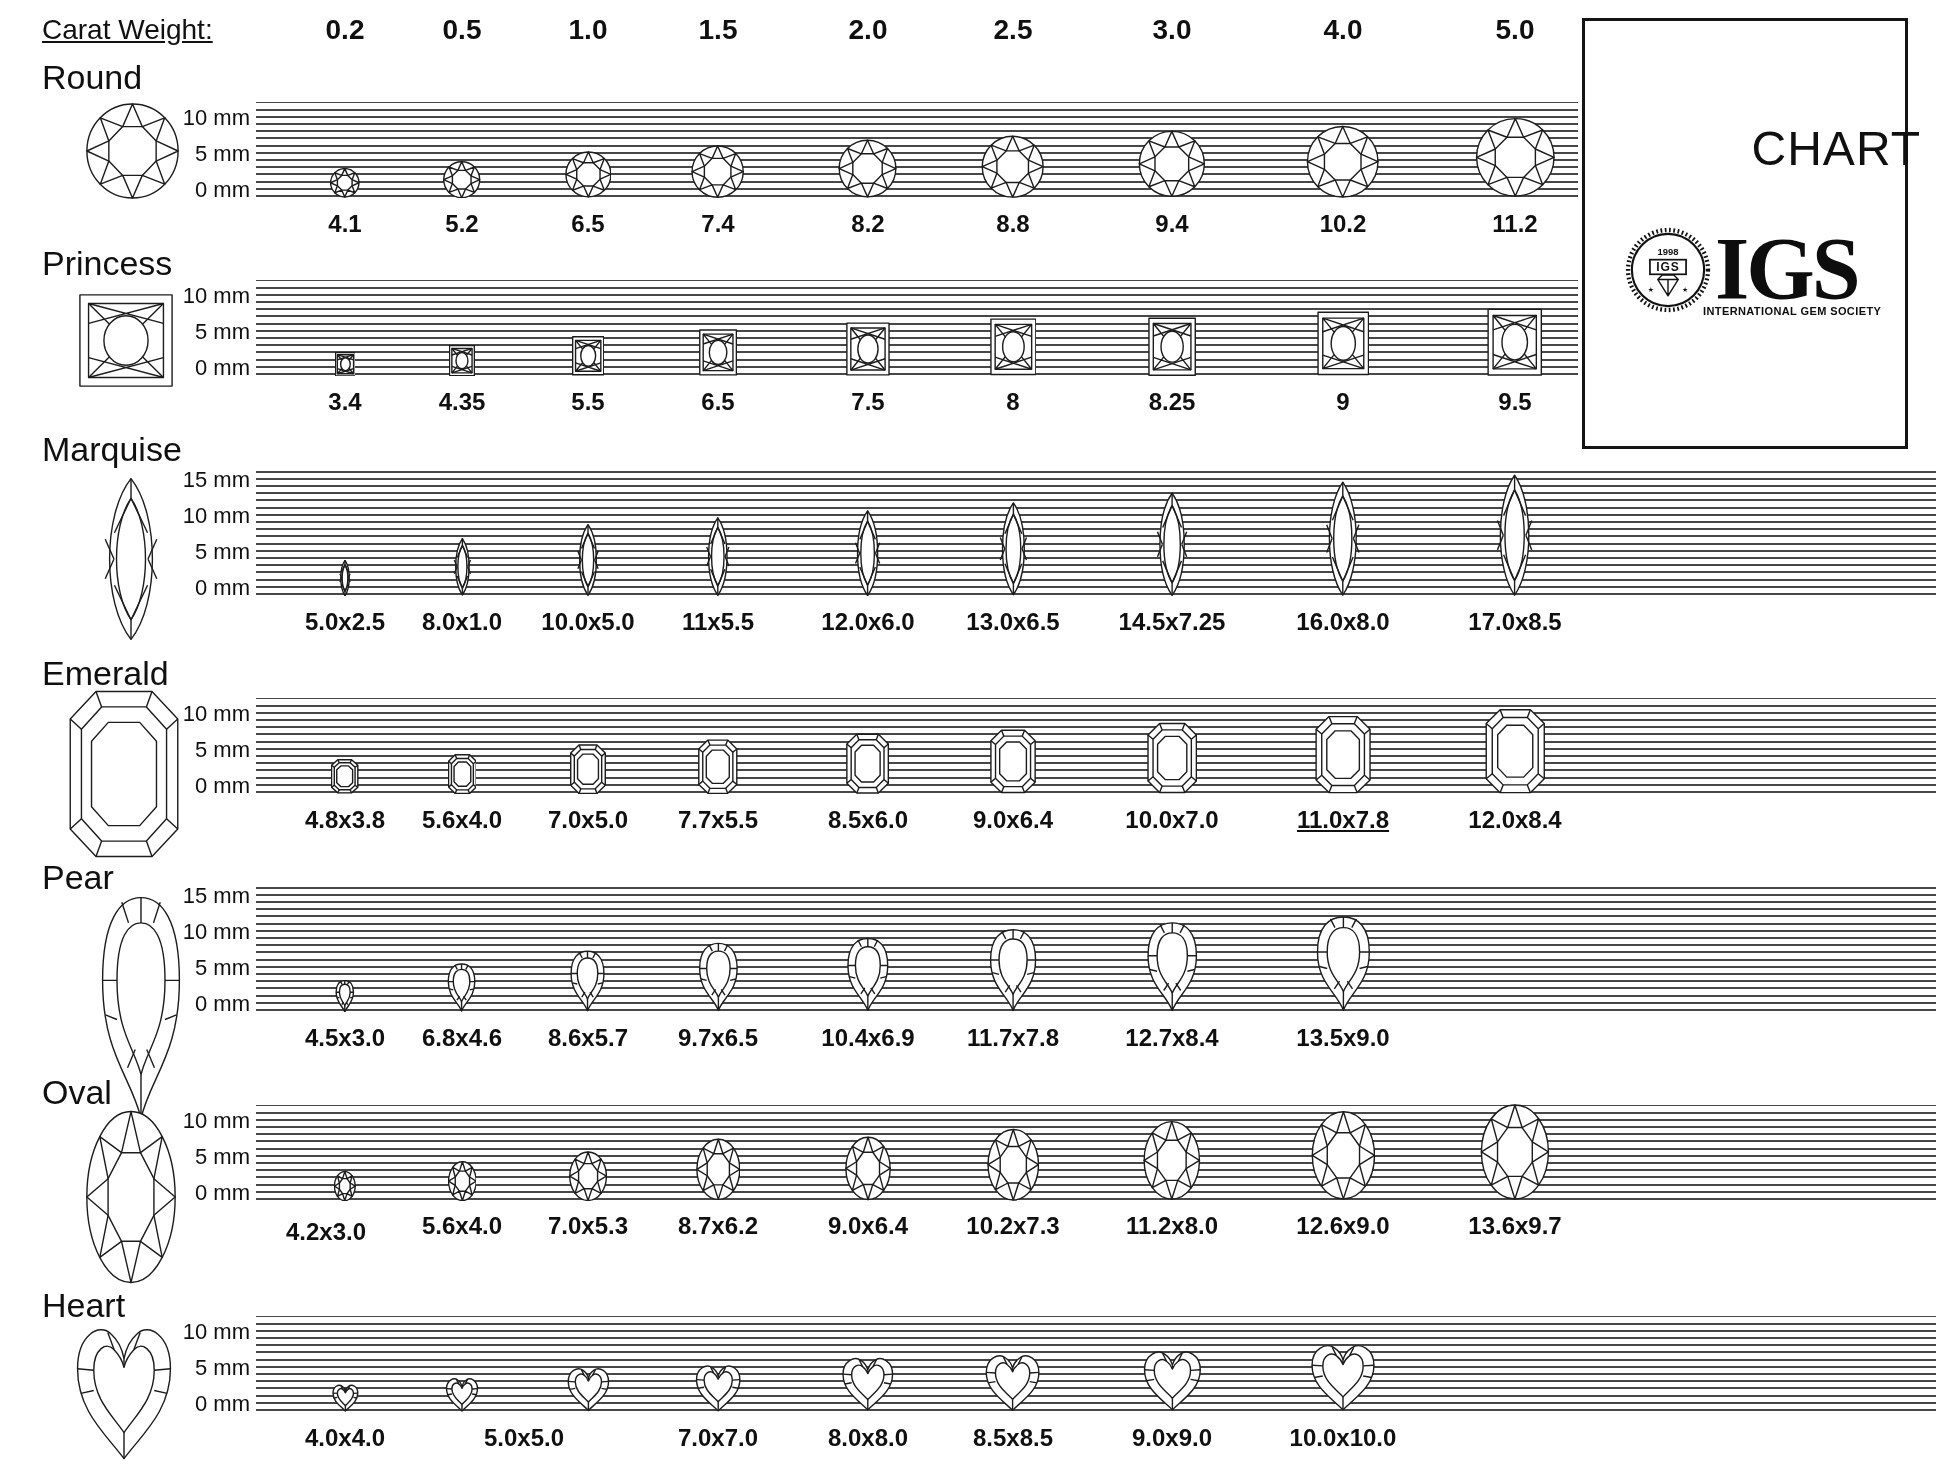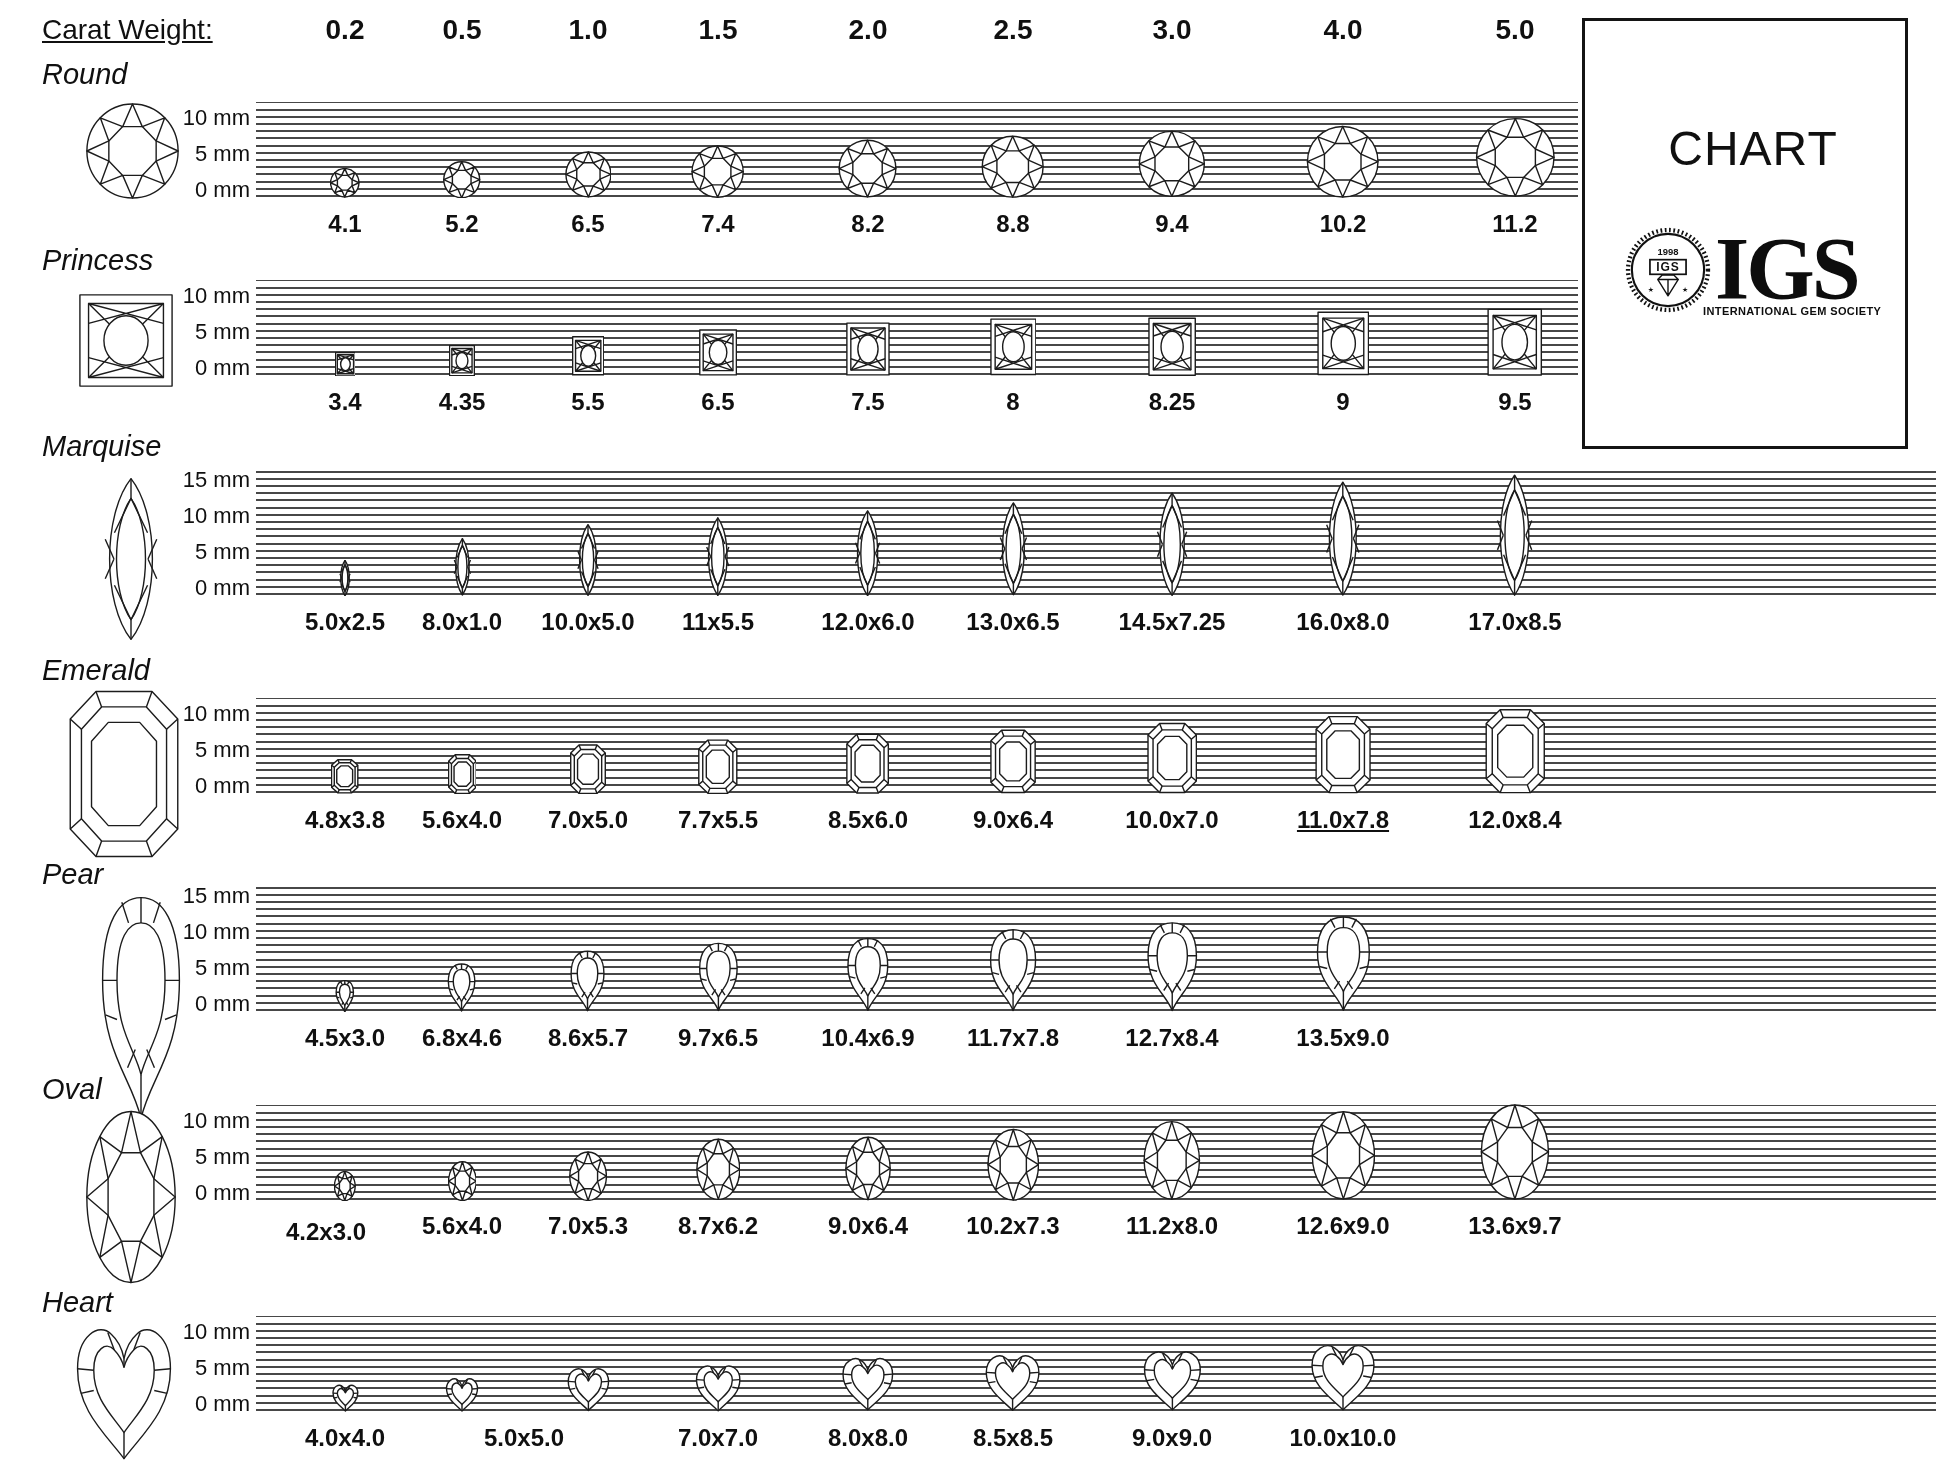--- a/index.html
+++ b/index.html
@@ -5,21 +5,21 @@
   html,body{margin:0;padding:0;background:#ffffff;}
   #canvas{
     position:relative;width:1946px;height:1473px;background:#ffffff;overflow:hidden;
     font-family:"Liberation Sans", sans-serif;color:#101010;
   }
   .abs{position:absolute;}
   
   .carat-label{font-size:28px;font-weight:400;white-space:nowrap;}
   .weight{font-size:28px;font-weight:700;transform:translateX(-50%);white-space:nowrap;}
   
-  .cut-label{font-size:29px;font-weight:400;white-space:nowrap;font-style:italic;}
+  .cut-label{font-size:34px;font-weight:400;white-space:nowrap;}
   .ruler{background:repeating-linear-gradient(to top,#474747 0px,#474747 2px,rgba(0,0,0,0) 2px,rgba(0,0,0,0) 7.2px);}
   .tick{font-size:22px;font-weight:400;width:110px;text-align:right;transform:translateY(-50%);white-space:nowrap;}
   .size-label{font-size:24px;font-weight:700;transform:translateX(-50%);white-space:nowrap;}
   .gem svg{display:block;width:100%;height:100%;}
   
   #title-box{border:3px solid #141414;background:#ffffff;}
   .title-line{width:100%;text-align:center;font-size:48px;font-weight:500;letter-spacing:1px;white-space:nowrap;}
   #wordmark{font-family:"Liberation Serif", serif;font-weight:700;font-size:88px;letter-spacing:-3px;line-height:1;white-space:nowrap;}
   #logo-subtitle{font-size:11px;font-weight:700;letter-spacing:0.4px;white-space:nowrap;text-align:center;}
 </style>
@@ -516,21 +516,21 @@
       <div class="abs size-label" style="left:1172px;top:1424px;">9.0x9.0</div>
       <div class="abs size-label" style="left:1343px;top:1424px;">10.0x10.0</div>
       <div class="abs gem" style="left:70px;top:1318px;width:108px;height:145px;">
         <svg viewBox="0 0 100 100" preserveAspectRatio="none">
           <use href="#g-heart"></use>
         </svg>
       </div>
     </div>
 
   <div id="title-box" class="abs" style="left:1582px;top:18px;width:320px;height:425px;">
-    <div class="title-line abs" style="top:100px;left:8px;">CHART</div>
+    <div class="title-line abs" style="top:100px;left:16px;text-align:right;">CHART</div>
 
     <div class="abs" style="left:40px;top:206px;width:86px;height:86px;">
       <svg viewBox="0 0 100 100" width="86" height="86">
         <circle cx="50" cy="50" r="46.5" fill="none" stroke="#111" stroke-width="5" stroke-dasharray="2 3"></circle>
         <circle cx="50" cy="50" r="42" fill="#ffffff" stroke="#111" stroke-width="2.5"></circle>
         <text x="50" y="33" text-anchor="middle" font-family="Liberation Sans, sans-serif" font-size="11" font-weight="700" fill="#111">1998</text>
         <rect x="29" y="38" width="42" height="17" fill="none" stroke="#111" stroke-width="2"></rect>
         <text x="50" y="51.5" text-anchor="middle" font-family="Liberation Sans, sans-serif" font-size="14" font-weight="700" letter-spacing="1" fill="#111">IGS</text>
         <path d="M38,61 H62 L50,80 Z M38,61 L43,56 H57 L62,61 M50,80 L50,61" fill="none" stroke="#111" stroke-width="1.6" stroke-linejoin="round"></path>
         <text x="30" y="75" text-anchor="middle" font-size="8" fill="#111">★</text>

